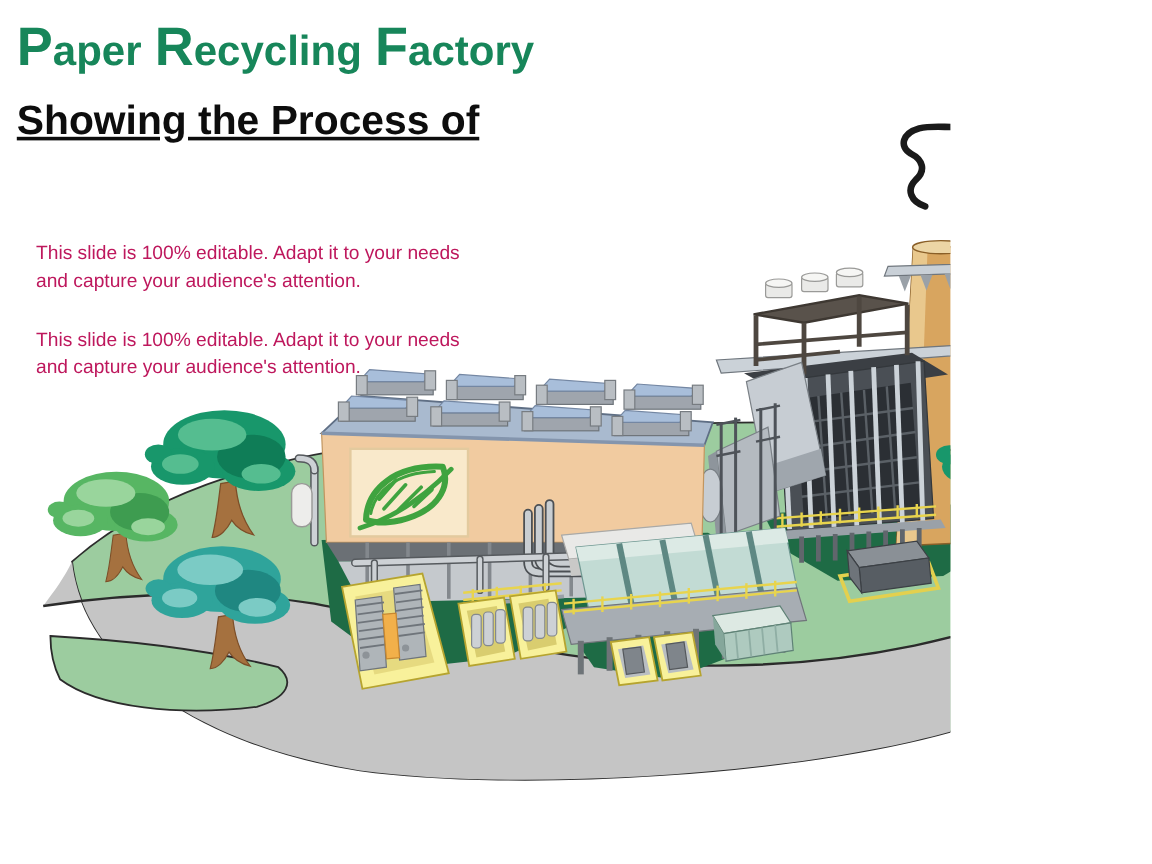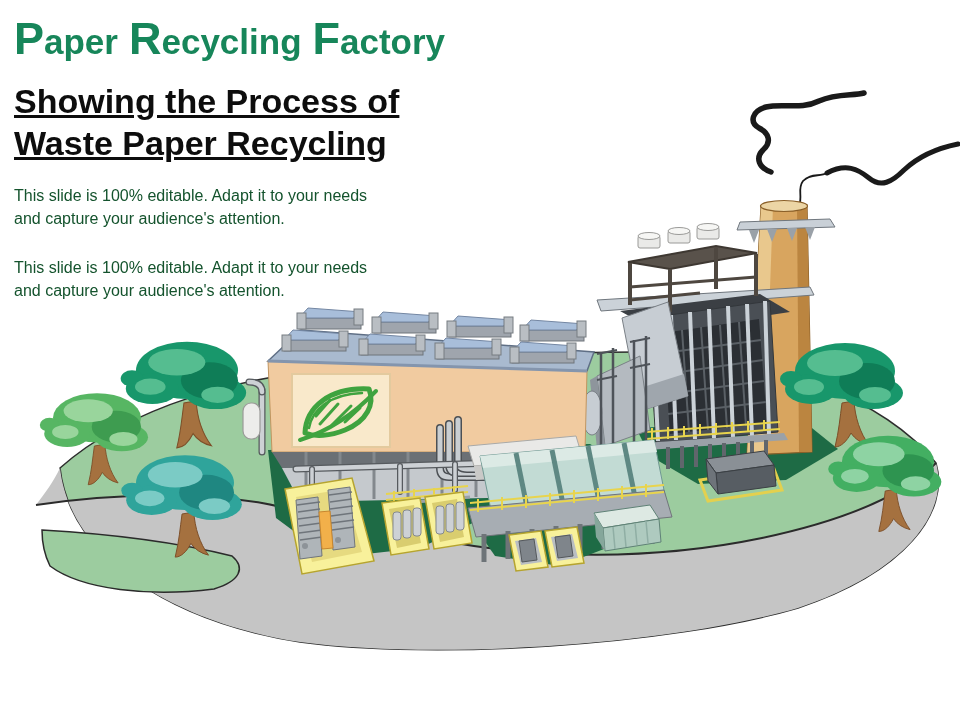--- a/index.html
+++ b/index.html
@@ -1,34 +1,34 @@
 <!DOCTYPE html>
 <html><head>
 <meta charset="utf-8">
 <style>
   html,body{margin:0;padding:0;background:#fff;}
   .slide{
-    position:relative;width:960px;height:720px;background:#ffffff;
+    position:relative;width:792px;height:720px;background:#ffffff;
     overflow:hidden;font-family:"Liberation Sans",sans-serif;
   }
   .art{position:absolute;inset:0;width:960px;height:720px;}
   .title{
     position:absolute;left:14px;top:16px;margin:0;font-weight:700;
     color:#17865A;white-space:nowrap;letter-spacing:0;line-height:1;
   }
   .title .word{margin-right:11px;}
   .title .big{font-size:45px;}
   .title .small{font-size:35px;}
   .subtitle{
     position:absolute;left:14px;top:80px;margin:0;font-weight:700;
     color:#0D0D0D;font-size:34px;line-height:42px;white-space:nowrap;text-decoration:underline;
   }
   .para{
-    position:absolute;left:14px;width:362px;margin:0;
-    color:#14532d;font-size:16px;line-height:23px;
+    position:absolute;left:14px;width:362px;margin:16px;
+    color:#be185d;font-size:16px;line-height:23px;
   }
   .para1{top:184px;}
   .para2{top:256px;}
 </style>
 </head>
 <body>
 
 <div class="slide">
 
   <svg class="art" viewBox="0 0 960 720" aria-hidden="true">
@@ -427,19 +427,18 @@
         <ellipse cx="-36" cy="-16" rx="15" ry="8" fill="#8ED3A3"></ellipse>
         <ellipse cx="30" cy="-8" rx="16" ry="8" fill="#8ED3A3"></ellipse>
       </g>
     </g>
   </svg>
 
   <h1 class="title" id="title-words"><span class="word"><span class="big">P</span><span class="small">aper</span></span><span class="word"><span class="big">R</span><span class="small">ecycling</span></span><span class="word"><span class="big">F</span><span class="small">actory</span></span></h1>
 
   <h2 class="subtitle">
     <div>Showing the Process of</div>
-    <div>Waste Paper Recycling</div>
   </h2>
 
   <p class="para para1">This slide is 100% editable. Adapt it to your needs and capture your audience's attention.</p>
   <p class="para para2">This slide is 100% editable. Adapt it to your needs and capture your audience's attention.</p>
 
 </div>
 
 </body></html>

